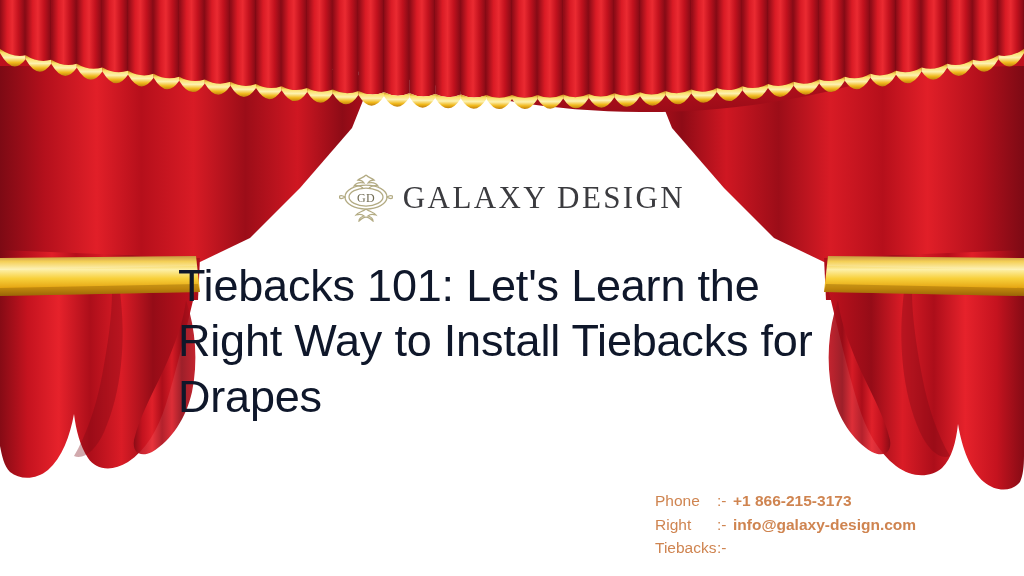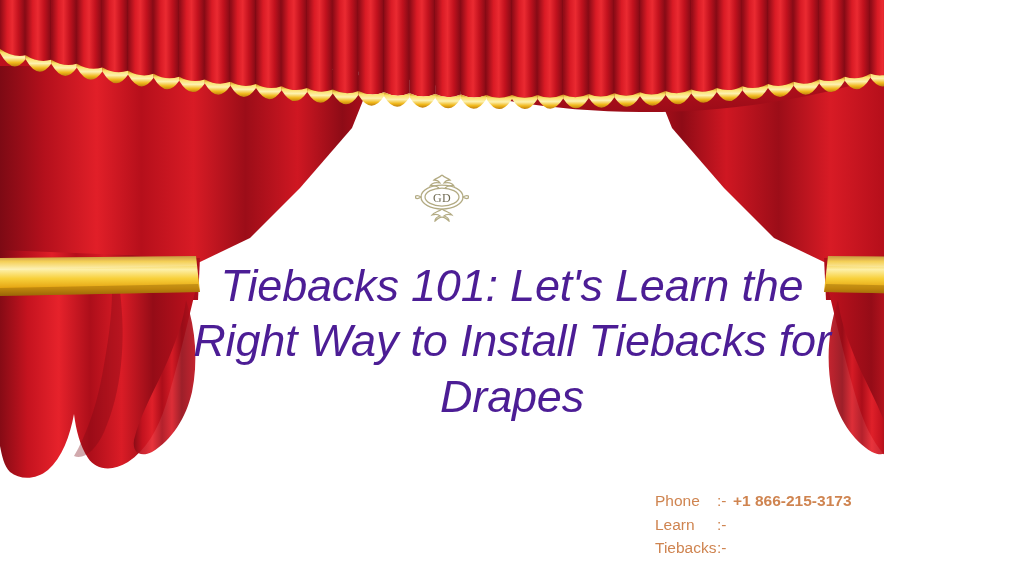--- a/index.html
+++ b/index.html
@@ -1,20 +1,20 @@
 <!DOCTYPE html>
 <html><head>
 <meta charset="utf-8">
 <style>
   html,body{margin:0;padding:0;}
   body{
     width:1024px;height:576px;overflow:hidden;background:#ffffff;
     font-family:"Liberation Sans",sans-serif;
   }
-  #slide{position:relative;width:884px;height:576px;background:#ffffff;overflow:hidden;}
+  #slide{position:relative;width:1024px;height:576px;background:#ffffff;overflow:hidden;}
 
   
   #curtain-stage{position:absolute;inset:0;}
   #curtain-svg{position:absolute;top:0;left:0;width:1024px;height:576px;}
 
   
   #logo-block{
     position:absolute;left:0;right:0;top:172px;
     display:flex;align-items:center;justify-content:center;gap:10px;
     z-index:5;
@@ -22,25 +22,24 @@
   #logo-emblem{width:54px;height:50px;flex:0 0 auto;}
   #logo-wordmark{
     font-family:"Liberation Serif",serif;
     font-size:31px;letter-spacing:2.4px;color:#3b3b3f;
     white-space:nowrap;line-height:1;
   }
 
   
   #headline{
     position:absolute;left:178px;top:258px;width:668px;
-    z-index:5;text-align:center;
-    font-size:45px;line-height:1.23;color:#4c1d95;
+    z-index:5;text-align:left;
+    font-size:45px;line-height:1.23;color:#0f172a;
     font-weight:400;letter-spacing:-0.2px;
     font-family:"Liberation Sans",sans-serif;
-    font-style:italic;
   }
 
   
   #contact{
     position:absolute;left:655px;top:489px;z-index:6;
     color:#cf8450;font-size:15.5px;line-height:1.52;
     font-family:"Liberation Sans",sans-serif;white-space:nowrap;
   }
   .contact-row{display:flex;}
   .c-label{width:62px;flex:0 0 62px;}
@@ -499,33 +498,35 @@
         <path d="M27 3 c3 3 6 3 8 5 c-3 0 -5 1 -6 3 c4 -1 8 0 10 3 c-4 -1 -7 0 -9 2"></path>
         <path d="M27 13 c-11 0 -21 5 -21 12 c0 7 10 12 21 12 c11 0 21 -5 21 -12 c0 -7 -10 -12 -21 -12 Z"></path>
         <path d="M27 16 c-9 0 -17 4 -17 9 c0 5 8 9 17 9 c9 0 17 -4 17 -9 c0 -5 -8 -9 -17 -9 Z"></path>
         <path d="M6 25 c-3 -2 -5 -2 -6 0 c1 2 3 2 6 0 Z"></path>
         <path d="M48 25 c3 -2 5 -2 6 0 c-1 2 -3 2 -6 0 Z"></path>
         <path d="M27 37 c-4 3 -8 3 -10 6 c3 -1 6 -1 8 1 c-3 1 -5 3 -5 5 c3 -3 5 -4 7 -4"></path>
         <path d="M27 37 c4 3 8 3 10 6 c-3 -1 -6 -1 -8 1 c3 1 5 3 5 5 c-3 -3 -5 -4 -7 -4"></path>
       </g>
       <text x="27" y="30" text-anchor="middle" font-family="Liberation Serif, serif" font-size="12" fill="#6f6a52" letter-spacing="0.4">GD</text>
     </svg>
+    <div id="logo-wordmark">GALAXY DESIGN</div>
   </div>
 
   <div id="headline">Tiebacks 101: Let's Learn the Right Way to Install Tiebacks for Drapes</div>
 
   <div id="contact">
     <div class="contact-row">
       <span class="c-label">Phone</span>
       <span class="c-sep">:-</span>
       <span class="c-val">+1 866-215-3173</span>
     </div>
     <div class="contact-row">
-      <span class="c-label">Learn</span>
+      <span class="c-label">Right</span>
       <span class="c-sep">:-</span>
+      <span class="c-val">info@galaxy-design.com</span>
     </div>
     <div class="contact-row">
       <span class="c-label">Tiebacks</span>
       <span class="c-sep">:-</span>
     </div>
   </div>
 
 </div>
 
 </body></html>

